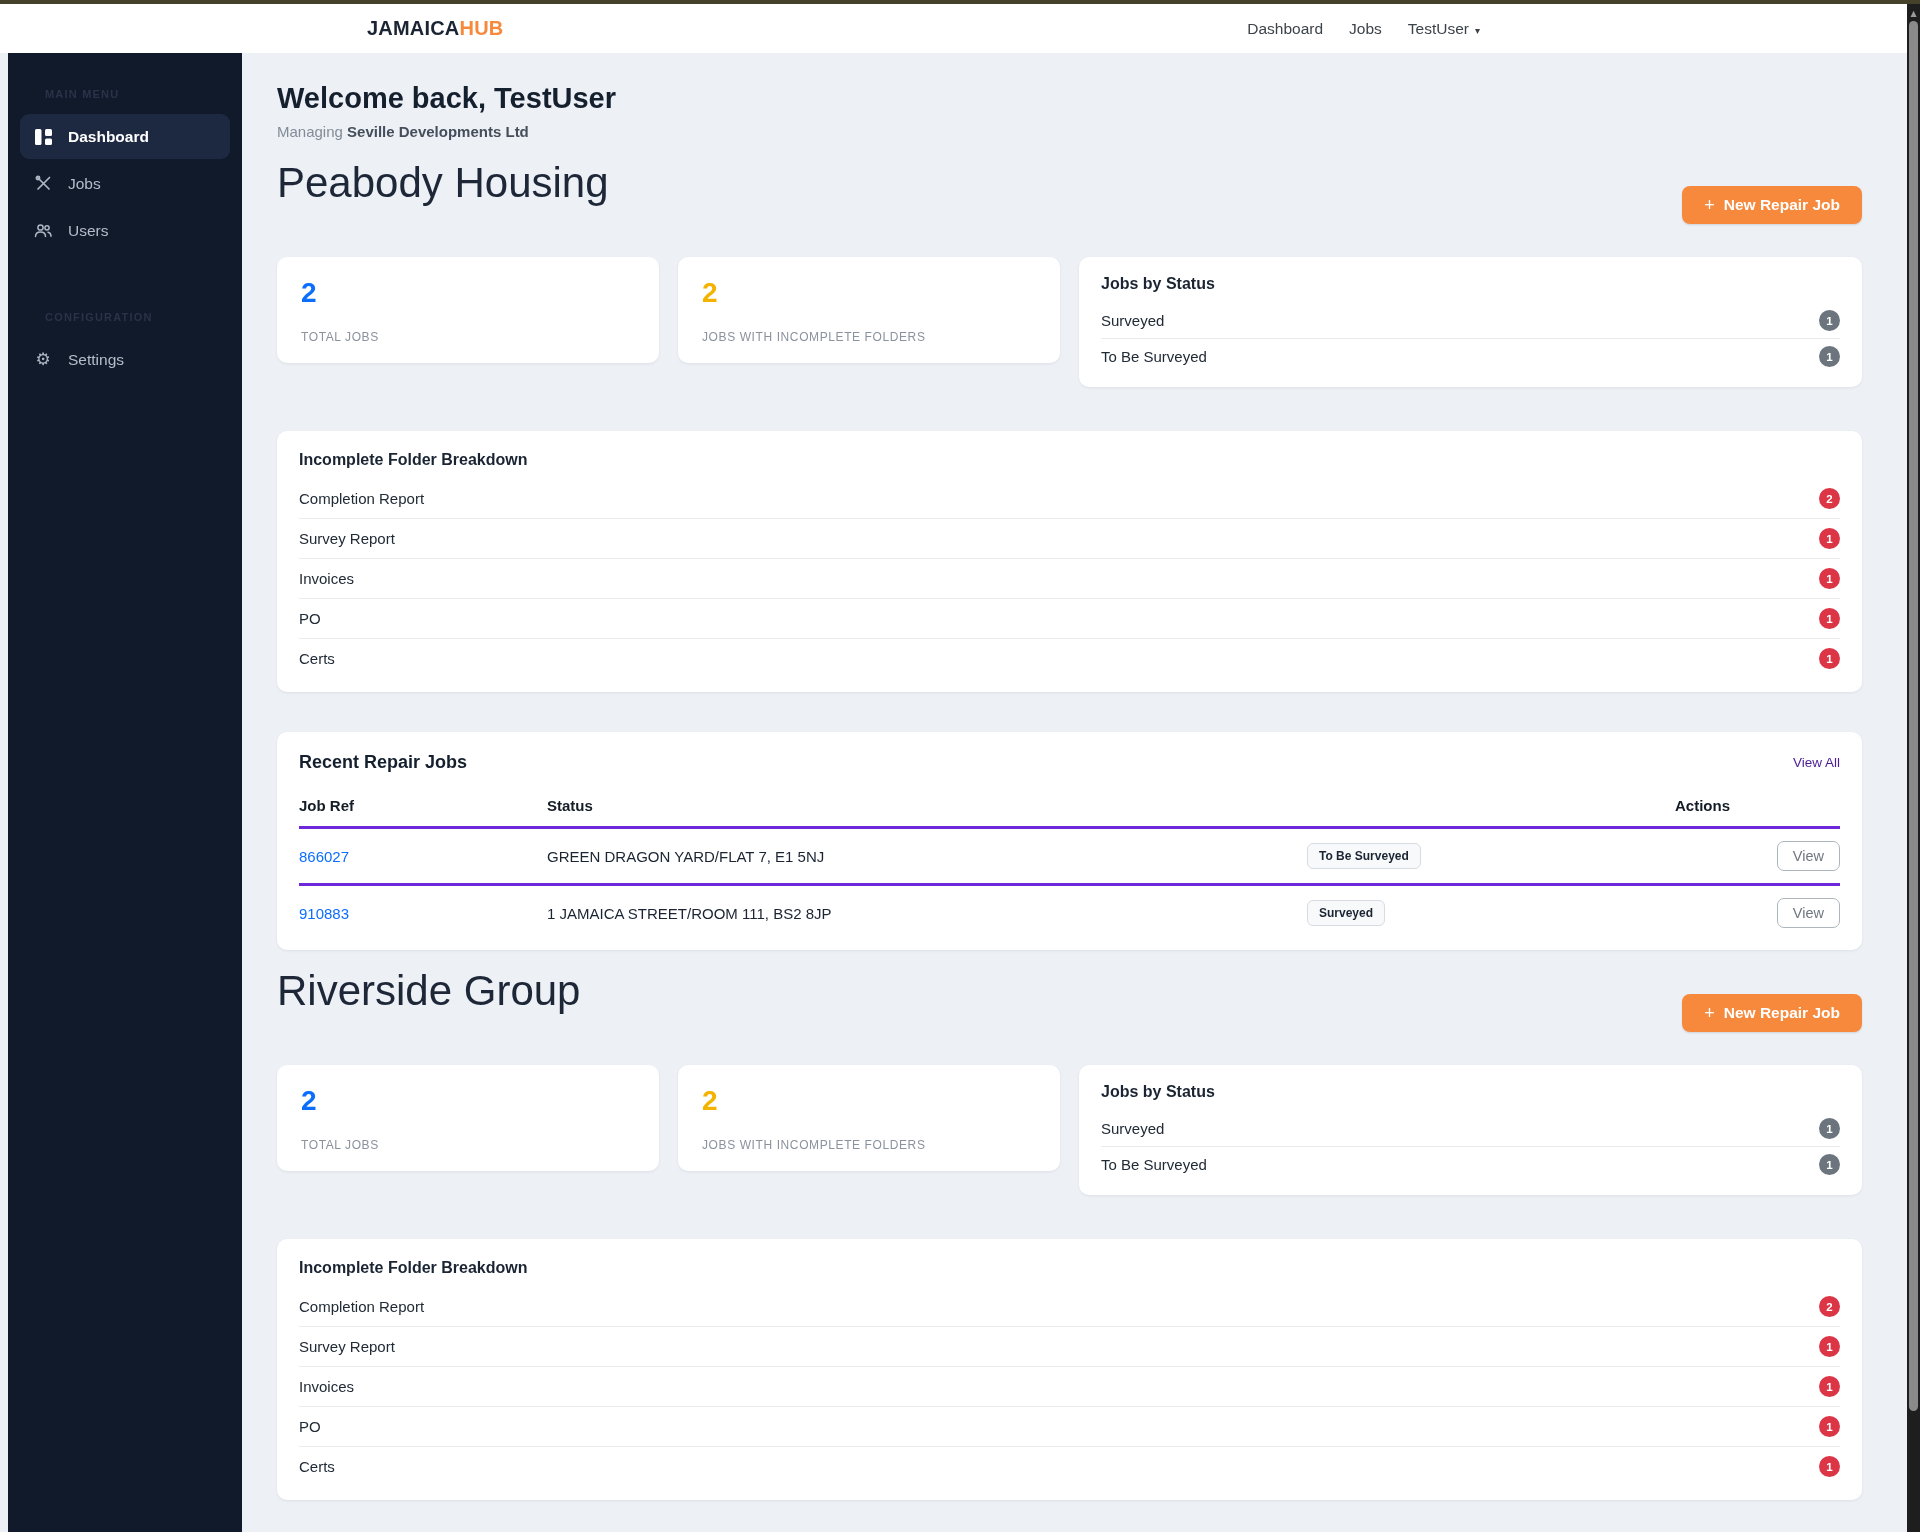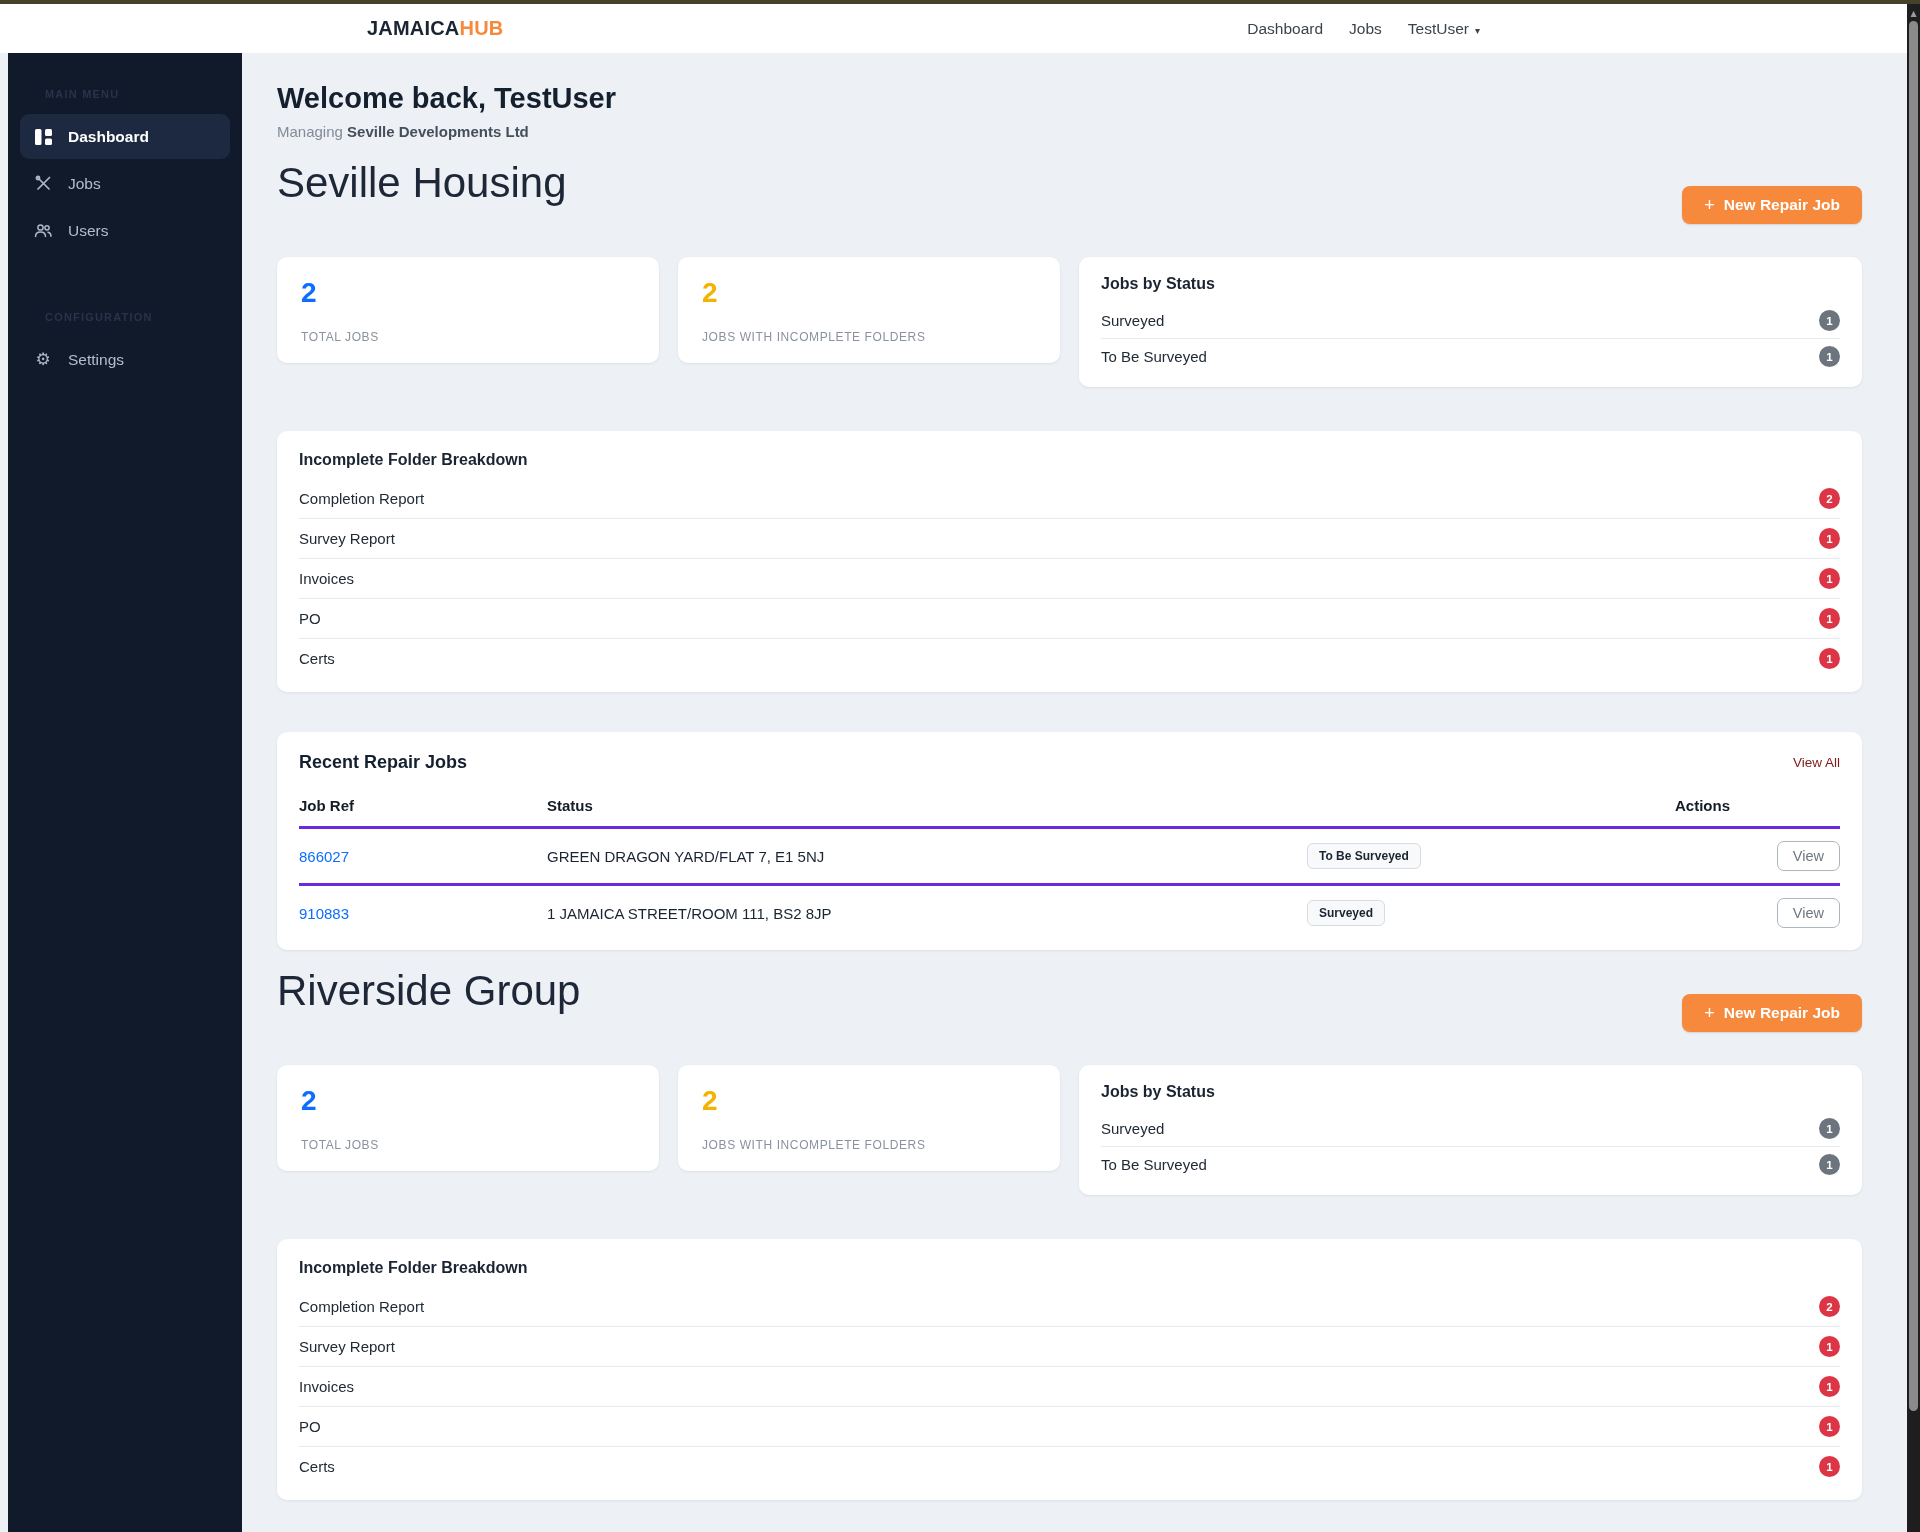--- a/index.html
+++ b/index.html
@@ -57,21 +57,21 @@
 
   .breakdown-card { margin-top:44px; padding:20px 22px 14px 22px; }
   .breakdown-title { font-size:16px; font-weight:700; color:#1a2433; }
   .breakdown-rows { margin-top:10px; }
   .bd-row { display:flex; align-items:center; justify-content:space-between; padding:9px 0; font-size:15px; color:#212b36; }
   .bd-row + .bd-row { border-top:1px solid #e9ecef; }
 
   .jobs-card { margin-top:40px; padding:20px 22px 10px 22px; min-height:120px; }
   .jobs-head { display:flex; align-items:center; justify-content:space-between; }
   .jobs-title { font-size:18px; font-weight:700; color:#15202f; }
-  .view-all { font-size:13.5px; color:#7f1d1d; cursor:pointer; }
+  .view-all { font-size:13.5px; color:#4c1d95; cursor:pointer; }
   .jobs-table { margin-top:14px; }
   .jrow { display:grid; grid-template-columns:248px 760px 423px 110px; align-items:center; }
   .jrow.head { font-size:15px; font-weight:700; color:#141c26; padding:10px 0 12px 0; }
   .jrow.body { padding:12px 0; border-top:3px solid #6d28d9; font-size:15px; color:#1a2433; }
   .jrow .right { text-align:right; }
   .job-link { color:#0d6efd; cursor:pointer; }
   .status-pill { display:inline-block; background:#f8f9fa; border:1px solid #d6dce2; border-radius:6px; padding:5px 11px; font-size:12px; font-weight:700; color:#1a2433; }
   .view-btn { background:#ffffff; border:1px solid #aeb6bd; border-radius:7px; padding:6px 15px; font-size:14.5px; color:#6f7780; font-family:inherit; cursor:pointer; }
 </style>
 </head>
@@ -146,21 +146,21 @@
 
 <div class="main">
   <div class="welcome">Welcome back, TestUser</div>
   <div class="managing">
     <span>Managing </span><b>Seville Developments Ltd</b>
   </div>
 
   <div id="sections-host">
   <div class="client-section">
     <div class="section-header">
-      <div class="client-title">Seville Housing</div>
+      <div class="client-title">Peabody Housing</div>
       <button class="new-job-btn">
         <span class="plus">+</span>
         <span>New Repair Job</span>
       </button>
     </div>
 
     <div class="stats-row">
       <div class="stat-cards-host">
   <div class="card stat-card">
     <div class="stat-value" style="color: rgb(13, 110, 253);">2</div>

